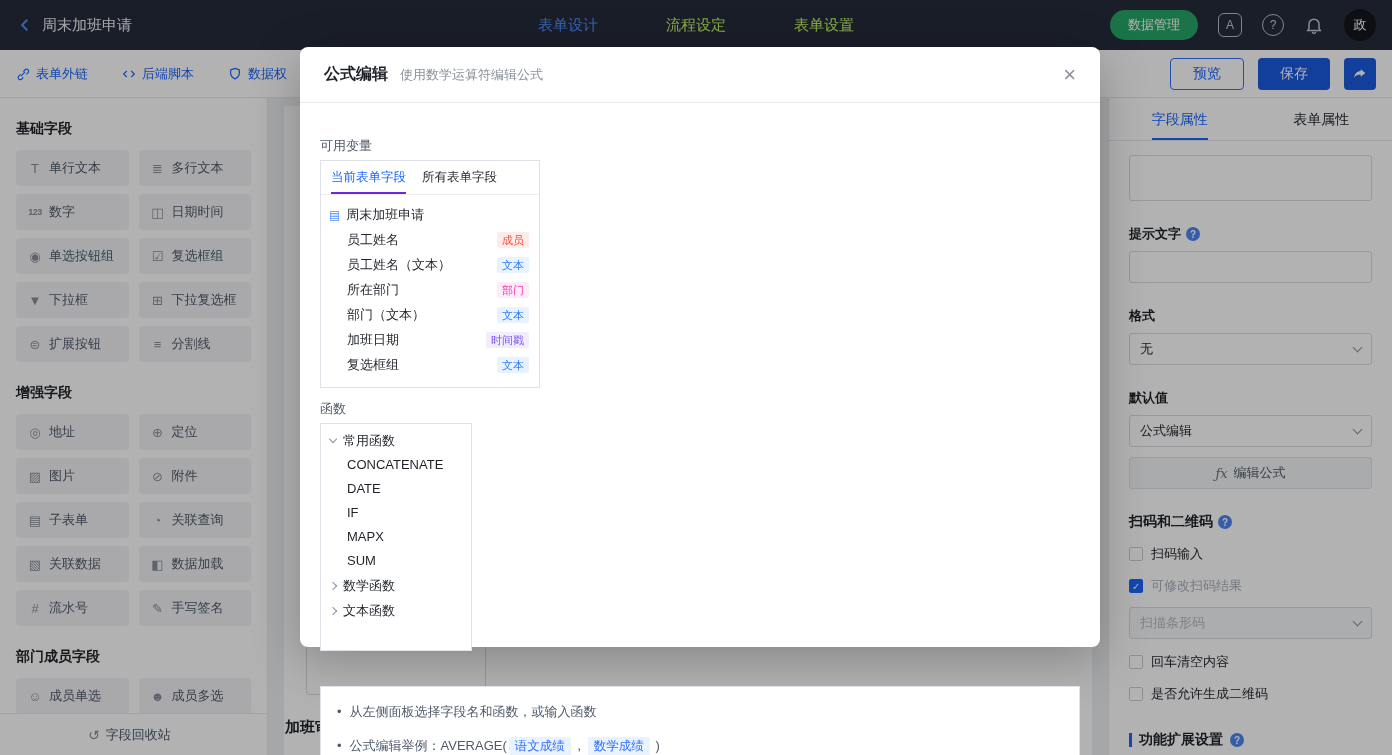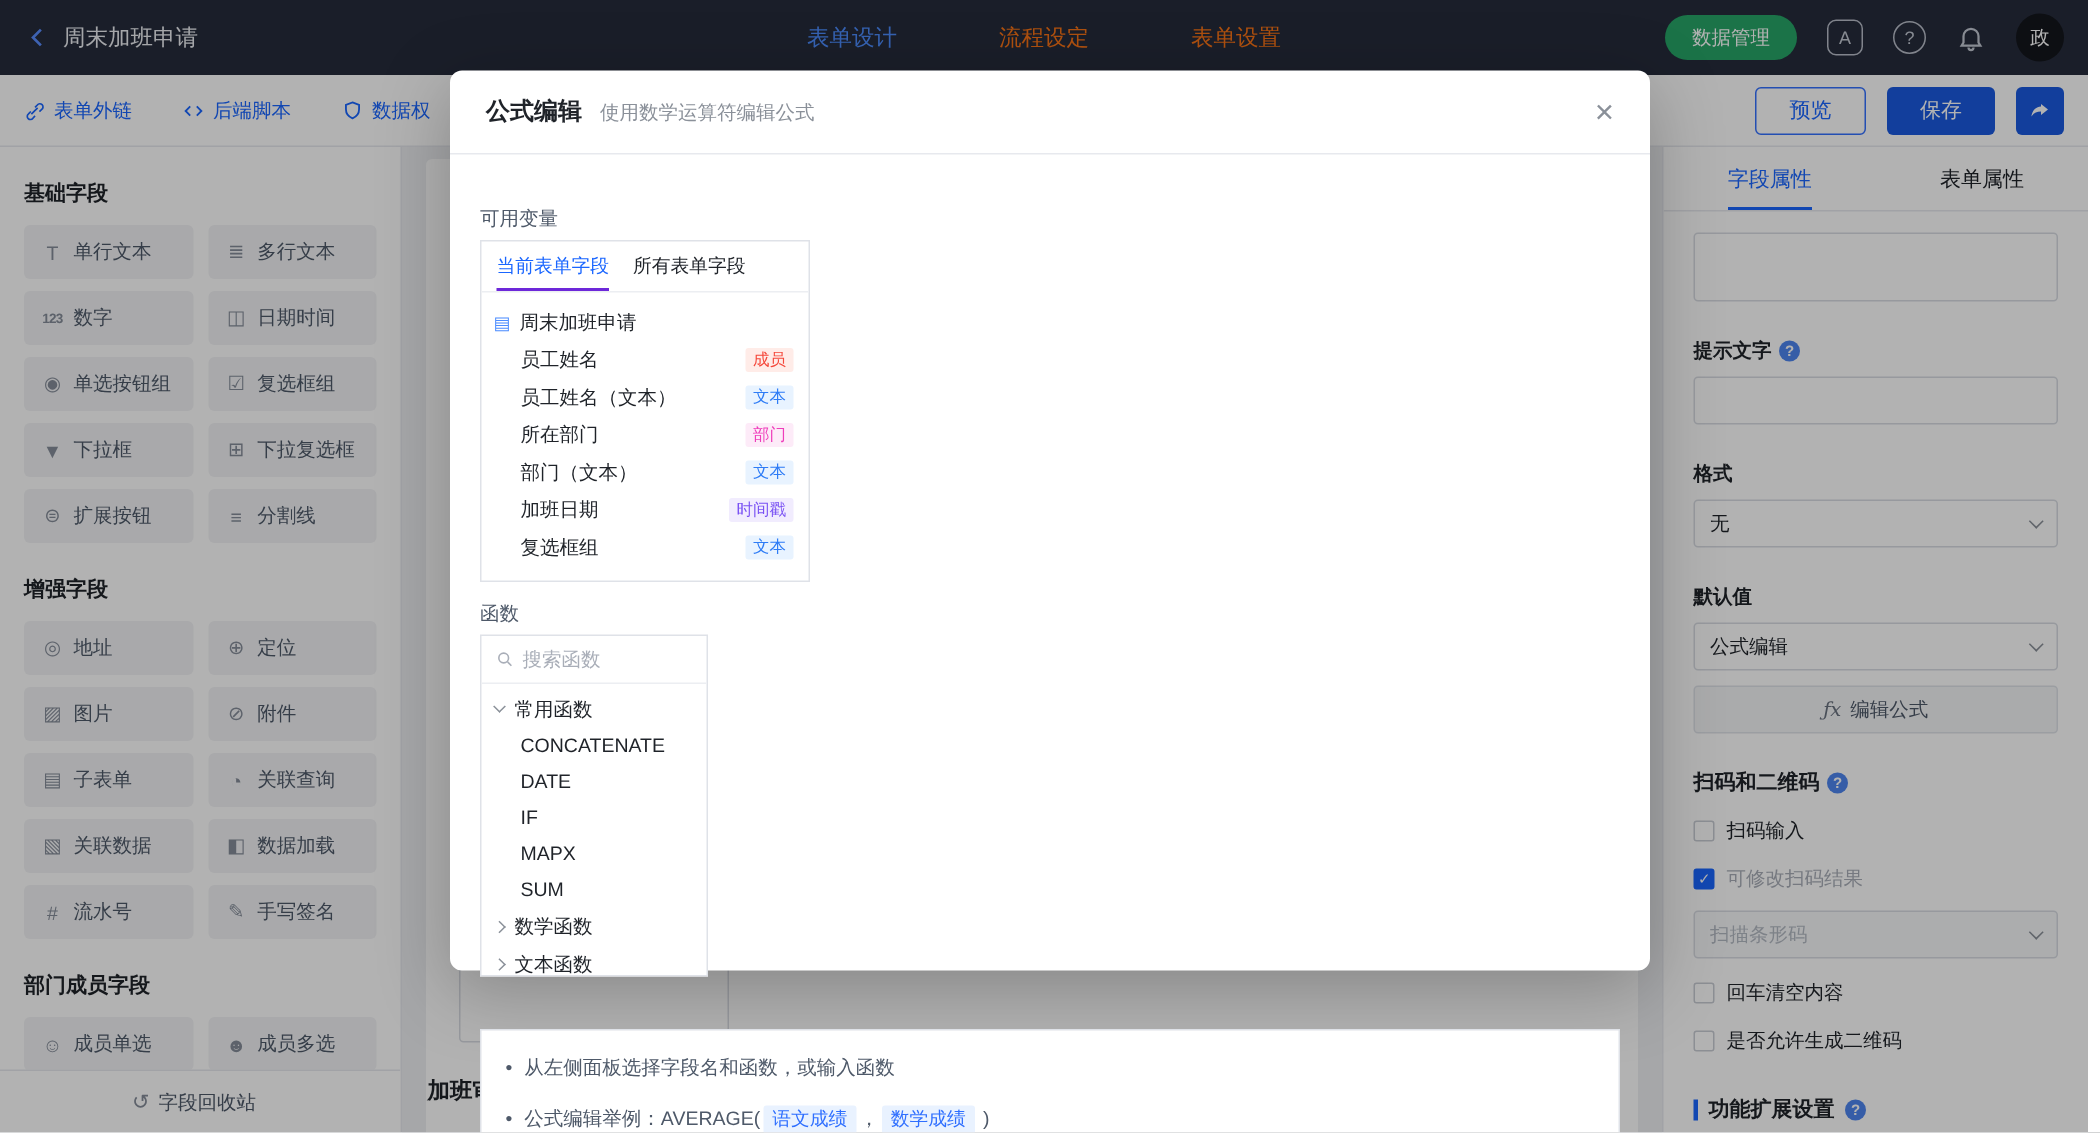--- a/index.html
+++ b/index.html
@@ -7,21 +7,21 @@
   body{font-family:"Liberation Sans","DejaVu Sans",sans-serif;color:#1f2329;}
   button{font-family:inherit;cursor:pointer;}
   input{font-family:inherit;outline:none;}
   .screen{position:relative;width:1392px;height:755px;overflow:hidden;background:#eef0f3;}
 
   
   .topbar{position:absolute;top:0;left:0;right:0;height:50px;background:#262c3c;display:flex;align-items:center;padding:0 16px;z-index:1;}
   .back{display:flex;align-items:center;cursor:pointer;}
   .tb-title{color:#eceef2;font-size:15px;margin-left:8px;}
   .tb-tabs{position:absolute;left:50%;transform:translateX(-50%);display:flex;gap:68px;font-size:15px;}
-  .tb-tab{color:#f97316;cursor:pointer;}
+  .tb-tab{color:#bef264;cursor:pointer;}
   .tb-tab.active{color:#4d8dff;}
   .tb-right{margin-left:auto;display:flex;align-items:center;gap:20px;}
   .btn-green{height:30px;padding:0 18px;border:none;border-radius:15px;background:#27a567;color:#fff;font-size:13px;}
   .tb-icon-sq{width:24px;height:24px;border:1.5px solid #b9bec9;border-radius:6px;color:#c2c7d1;display:flex;align-items:center;justify-content:center;font-size:12px;cursor:pointer;}
   .tb-icon-cq{width:22px;height:22px;border:1.5px solid #b9bec9;border-radius:50%;color:#c2c7d1;display:flex;align-items:center;justify-content:center;font-size:12px;cursor:pointer;}
   .tb-bell{display:flex;align-items:center;cursor:pointer;}
   .avatar{width:32px;height:32px;border-radius:50%;background:#14161c;color:#fff;display:flex;align-items:center;justify-content:center;font-size:13px;cursor:pointer;}
 
   
   .toolbar{position:absolute;top:50px;left:0;right:0;height:48px;background:#fff;border-bottom:1px solid #e7e9ee;display:flex;align-items:center;padding:0 16px;z-index:1;}
@@ -415,27 +415,20 @@
                     <span class="v-name">复选框组</span>
                     <span class="v-tag t-text">文本</span>
                   </div>
                 </div>
             </div>
           </div>
         </div>
         <div class="funcs">
           <div class="col-label">函数</div>
           <div class="funcs-box">
-            <div class="f-search">
-              <svg width="13" height="13" viewBox="0 0 16 16" fill="none" stroke="#a9aeb8" stroke-width="1.5">
-                  <circle cx="6.8" cy="6.8" r="4.6"></circle>
-                  <path d="M10.5 10.5l3.6 3.6"></path>
-                </svg>
-              <input placeholder="搜索函数" style="">
-            </div>
             <div class="fn-list" id="fn-rows">
                 <div class="fn-group">
                   <span class="fn-caret down"></span>
                   <span>常用函数</span>
                 </div>
                 <div class="fn-item">CONCATENATE</div>
                 <div class="fn-item">DATE</div>
                 <div class="fn-item">IF</div>
                 <div class="fn-item">MAPX</div>
                 <div class="fn-item">SUM</div>

